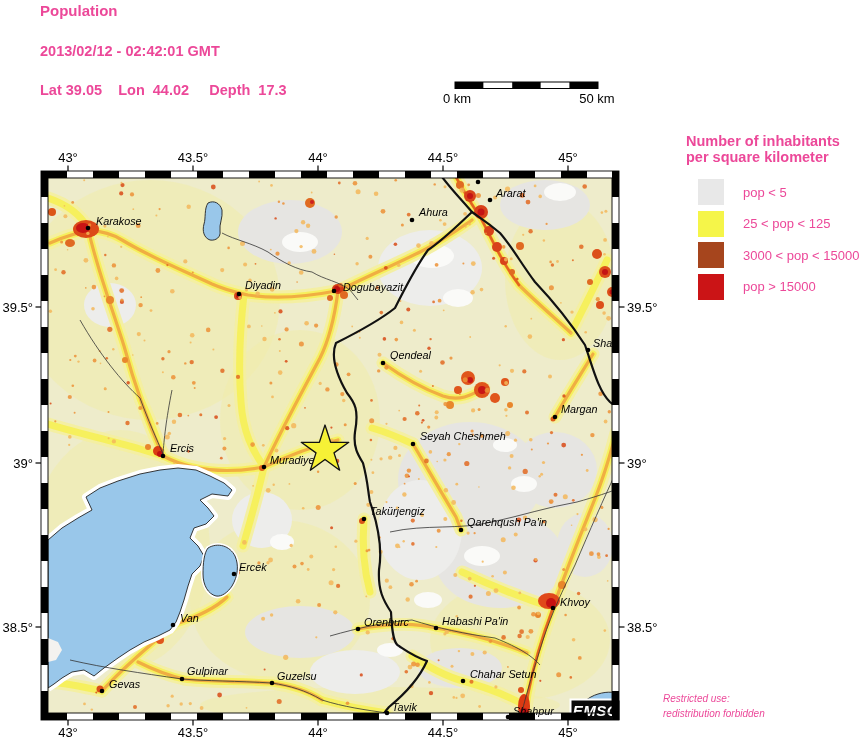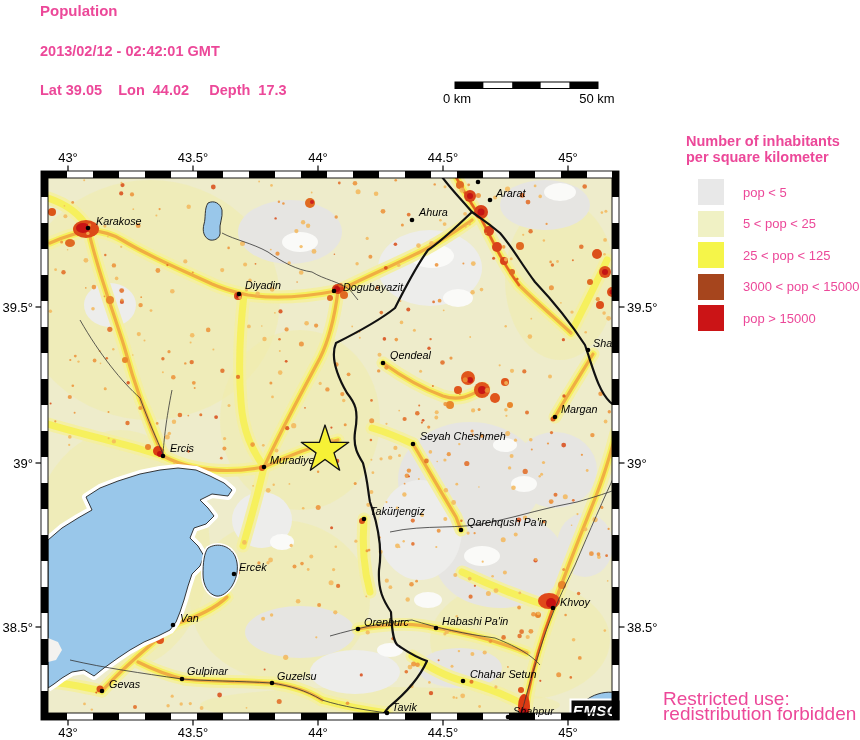--- a/index.html
+++ b/index.html
@@ -7,21 +7,21 @@
         font-family:"Liberation Sans",sans-serif;color:#ec4899;}
   .hdr{position:absolute;left:40px;white-space:pre;font-weight:bold;}
   #title{top:2px;font-size:15px;}
   #datetime{top:43px;font-size:14.5px;}
   #locline{top:82px;font-size:14.5px;}
   #legend{position:absolute;left:686px;top:133px;width:174px;}
   #legend-title{font-weight:bold;font-size:14.5px;line-height:16px;margin-bottom:14px;}
   .legend-row{display:flex;align-items:center;height:26px;margin-bottom:5.5px;}
   .swatch{width:26px;height:26px;flex:0 0 26px;margin-left:12px;}
   .legend-label{font-size:13px;margin-left:19px;white-space:nowrap;}
-  #footer{position:absolute;left:663px;top:691px;font-size:19px;line-height:15px;}
+  #footer{position:absolute;left:663px;top:691px;font-style:italic;font-size:10px;line-height:15px;}
   svg{position:absolute;left:0;top:0;}
   svg text{font-family:"Liberation Sans",sans-serif;}
   .axis-label{font-size:13px;fill:#000;}
   .city-label{font-size:10.8px;font-style:italic;fill:#000;}
   .scale-label{font-size:13px;fill:#000;}
   .emsc-text{font-size:15px;font-weight:bold;font-style:italic;fill:#fff;letter-spacing:.5px;}
   .cw1{stroke:#f3efa0;stroke-width:13;fill:none;stroke-linecap:round;stroke-linejoin:round;opacity:.95;}
   .cw2{stroke:#f6ef5a;stroke-width:7;fill:none;stroke-linecap:round;stroke-linejoin:round;opacity:.95;}
   .cw3{stroke:#f0ae42;stroke-width:3.2;fill:none;stroke-linecap:round;stroke-linejoin:round;}
   .cw4{stroke:#e3641e;stroke-width:2.4;fill:none;stroke-linecap:round;stroke-linejoin:round;}
@@ -887,24 +887,20 @@
     <div id="legend-title">
       <div>Number of inhabitants</div>
       <div>per square kilometer</div>
     </div>
     <div id="legend-rows">
         <div class="legend-row">
           <span class="swatch" style="background: rgb(232, 232, 232);"></span>
           <span class="legend-label">pop &lt; 5</span>
         </div>
         <div class="legend-row">
-          <span class="swatch" style="background: rgb(240, 241, 196);"></span>
-          <span class="legend-label">5 &lt; pop &lt; 25</span>
-        </div>
-        <div class="legend-row">
           <span class="swatch" style="background: rgb(245, 245, 73);"></span>
           <span class="legend-label">25 &lt; pop &lt; 125</span>
         </div>
         <div class="legend-row">
           <span class="swatch" style="background: rgb(166, 69, 29);"></span>
           <span class="legend-label">3000 &lt; pop &lt; 15000</span>
         </div>
         <div class="legend-row">
           <span class="swatch" style="background: rgb(203, 20, 22);"></span>
           <span class="legend-label">pop &gt; 15000</span>

